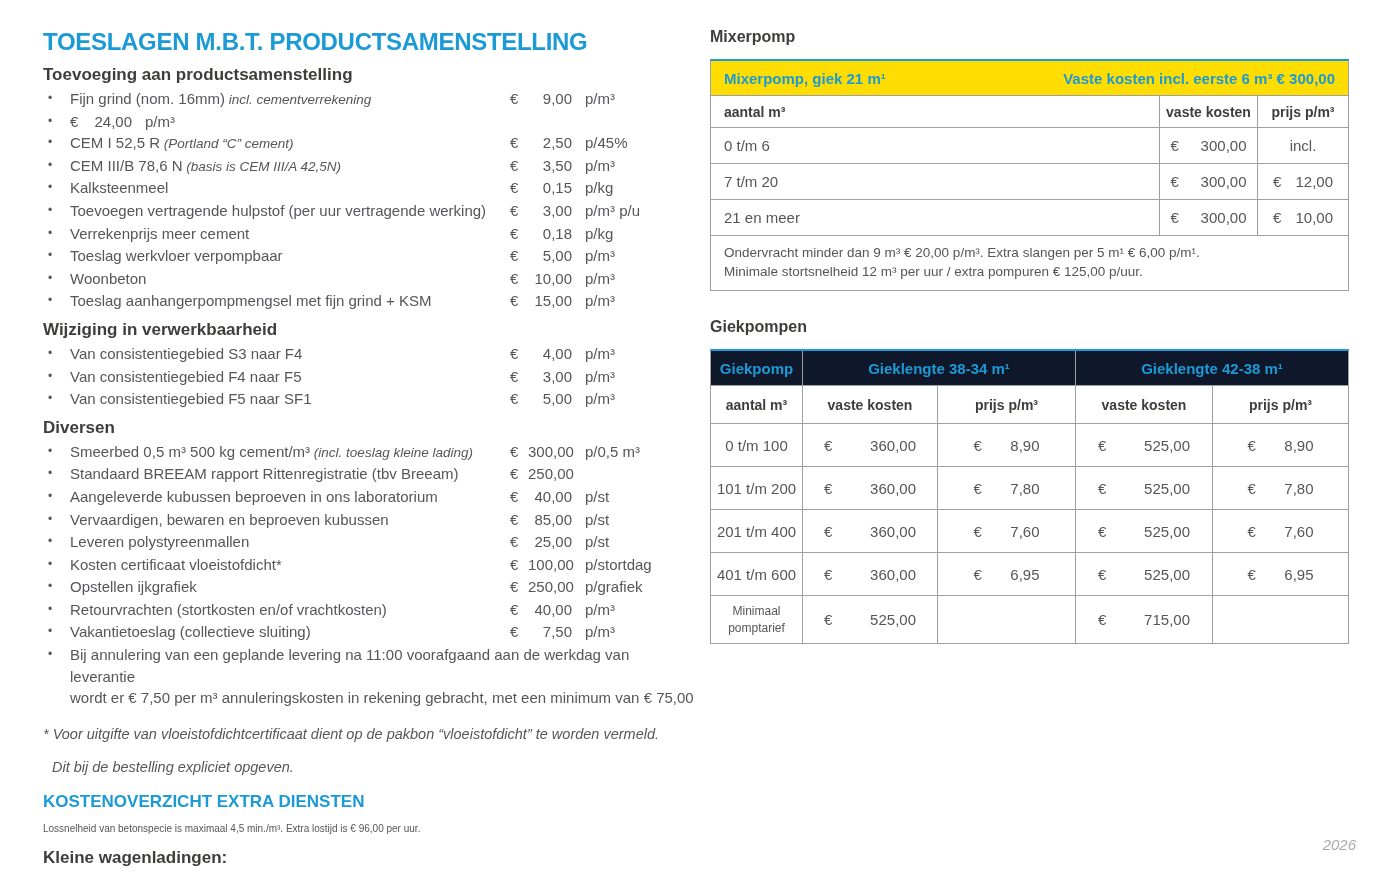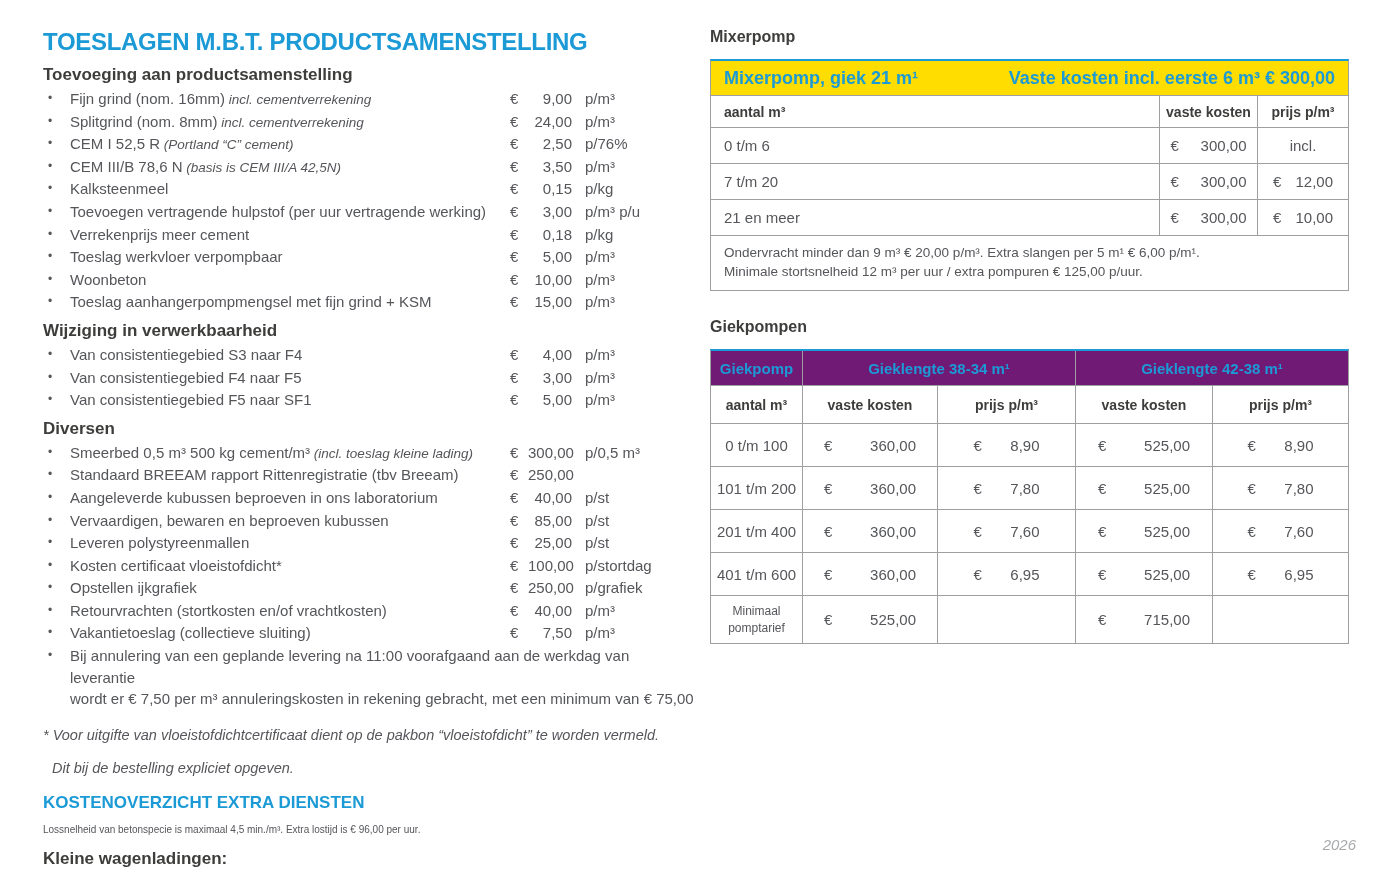--- a/index.html
+++ b/index.html
@@ -25,32 +25,32 @@
   .kosten-h{color:#1b9ad6;font-size:17px;font-weight:700;margin:14px 0 6px;}
   .kosten-p{font-size:10px;line-height:21px;}
   .kleine-h{font-size:17px;font-weight:700;color:#3d3d3b;margin:9px 0 5px;}
   
   .right-col{position:absolute;left:710px;top:28px;width:639px;}
   .tbl-h{font-size:16px;font-weight:700;color:#3d3d3b;margin:0 0 13px;}
   .tbl-h2{margin:27px 0 13px;}
   .ptable{border:1px solid #9e9fa1;border-top:2px solid #1b9ad6;box-sizing:border-box;}
   
   .mx-band{display:flex;height:34px;align-items:center;justify-content:space-between;
-    padding:0 13px;background:#ffdd00;color:#1b9ad6;font-weight:700;font-size:18px;}
+    padding:0 13px;background:#ffdd00;color:#1b9ad6;font-weight:700;font-size:15px;}
   .mx-row{display:grid;grid-template-columns:448px 98px 91px;border-top:1px solid #9e9fa1;}
   .mx-row > div{display:flex;align-items:center;}
   .mx-row > div + div{border-left:1px solid #9e9fa1;justify-content:center;}
   .mx-head{height:31px;font-weight:700;color:#3d3d3b;font-size:14px;}
   .mx-data{height:35px;color:#55565a;font-size:15px;}
   .cell-range{padding-left:13px;}
   .mx-notes{border-top:1px solid #9e9fa1;padding:7px 13px 9px;color:#55565a;
     font-size:13.5px;line-height:19px;}
   
   .gk-band{display:grid;grid-template-columns:91px 273px 273px;height:34px;
-    background:#701a75;color:#1b9ad6;font-weight:700;font-size:15px;}
+    background:#0f172a;color:#1b9ad6;font-weight:700;font-size:15px;}
   .gk-band > div{display:flex;align-items:center;justify-content:center;}
   .gk-band > div + div{border-left:1px solid #9e9fa1;}
   .gk-row{display:grid;grid-template-columns:91px 135px 138px 137px 136px;border-top:1px solid #9e9fa1;}
   .gk-row > div{display:flex;align-items:center;justify-content:center;text-align:center;}
   .gk-row > div + div{border-left:1px solid #9e9fa1;}
   .gk-head{height:37px;font-weight:700;color:#3d3d3b;font-size:14px;}
   .gk-data{height:42px;color:#55565a;font-size:15px;}
   .gk-last{height:47px;}
   .two-line{line-height:17px;font-size:12px;}
   
@@ -72,31 +72,30 @@
 
   <div class="item">
     <span class="bullet">•</span>
     <span class="label"><span>Fijn grind (nom. 16mm)</span><span class="note"> incl. cementverrekening</span></span>
     <span class="euro">€</span>
     <span class="amount">9,00</span>
     <span class="unit">p/m³</span>
   </div>
   <div class="item">
     <span class="bullet">•</span>
-    <span class="label"><span>Splitgrind (nom. 8mm)</span><span class="note"> incl. cementverrekening</span></span>
     <span class="euro">€</span>
     <span class="amount">24,00</span>
     <span class="unit">p/m³</span>
   </div>
   <div class="item">
     <span class="bullet">•</span>
     <span class="label"><span>CEM I 52,5 R</span><span class="note"> (Portland “C” cement)</span></span>
     <span class="euro">€</span>
     <span class="amount">2,50</span>
-    <span class="unit">p/76%</span>
+    <span class="unit">p/45%</span>
   </div>
   <div class="item">
     <span class="bullet">•</span>
     <span class="label"><span>CEM III/B 78,6 N</span><span class="note"> (basis is CEM III/A 42,5N)</span></span>
     <span class="euro">€</span>
     <span class="amount">3,50</span>
     <span class="unit">p/m³</span>
   </div>
   <div class="item">
     <span class="bullet">•</span>

